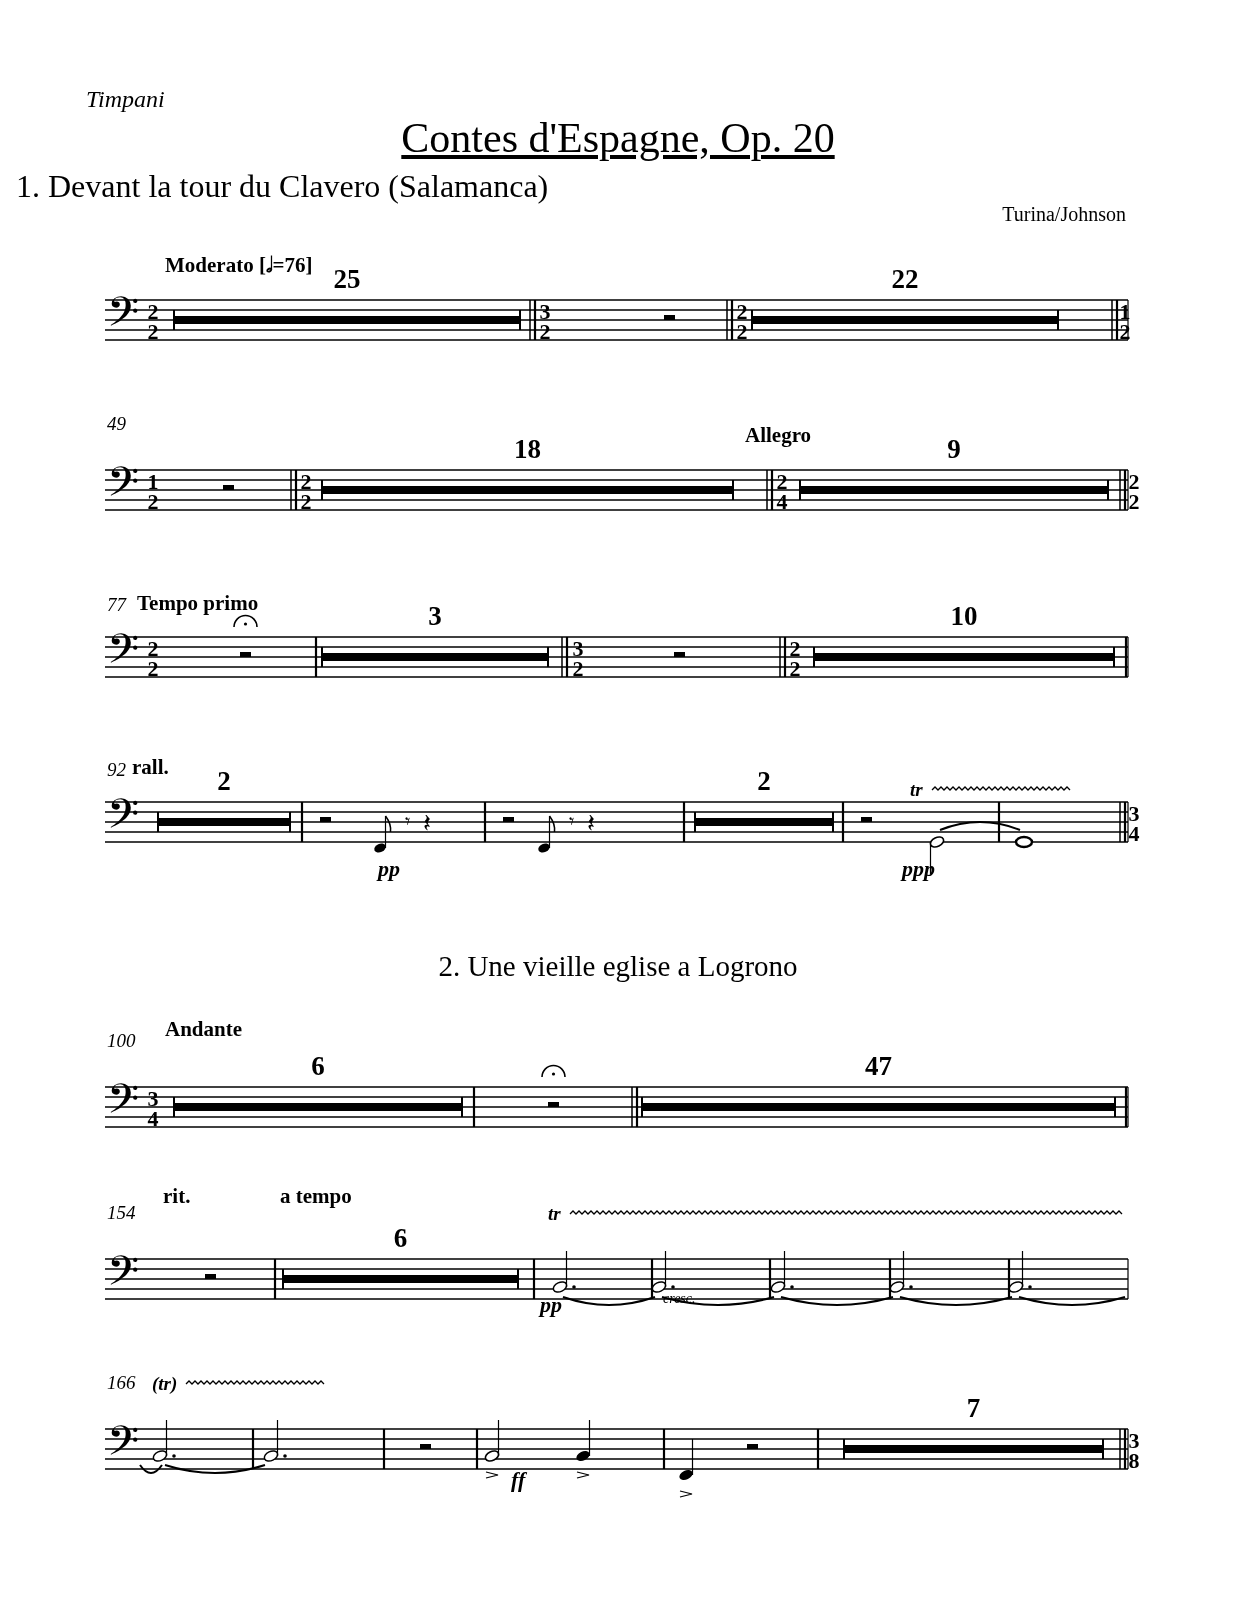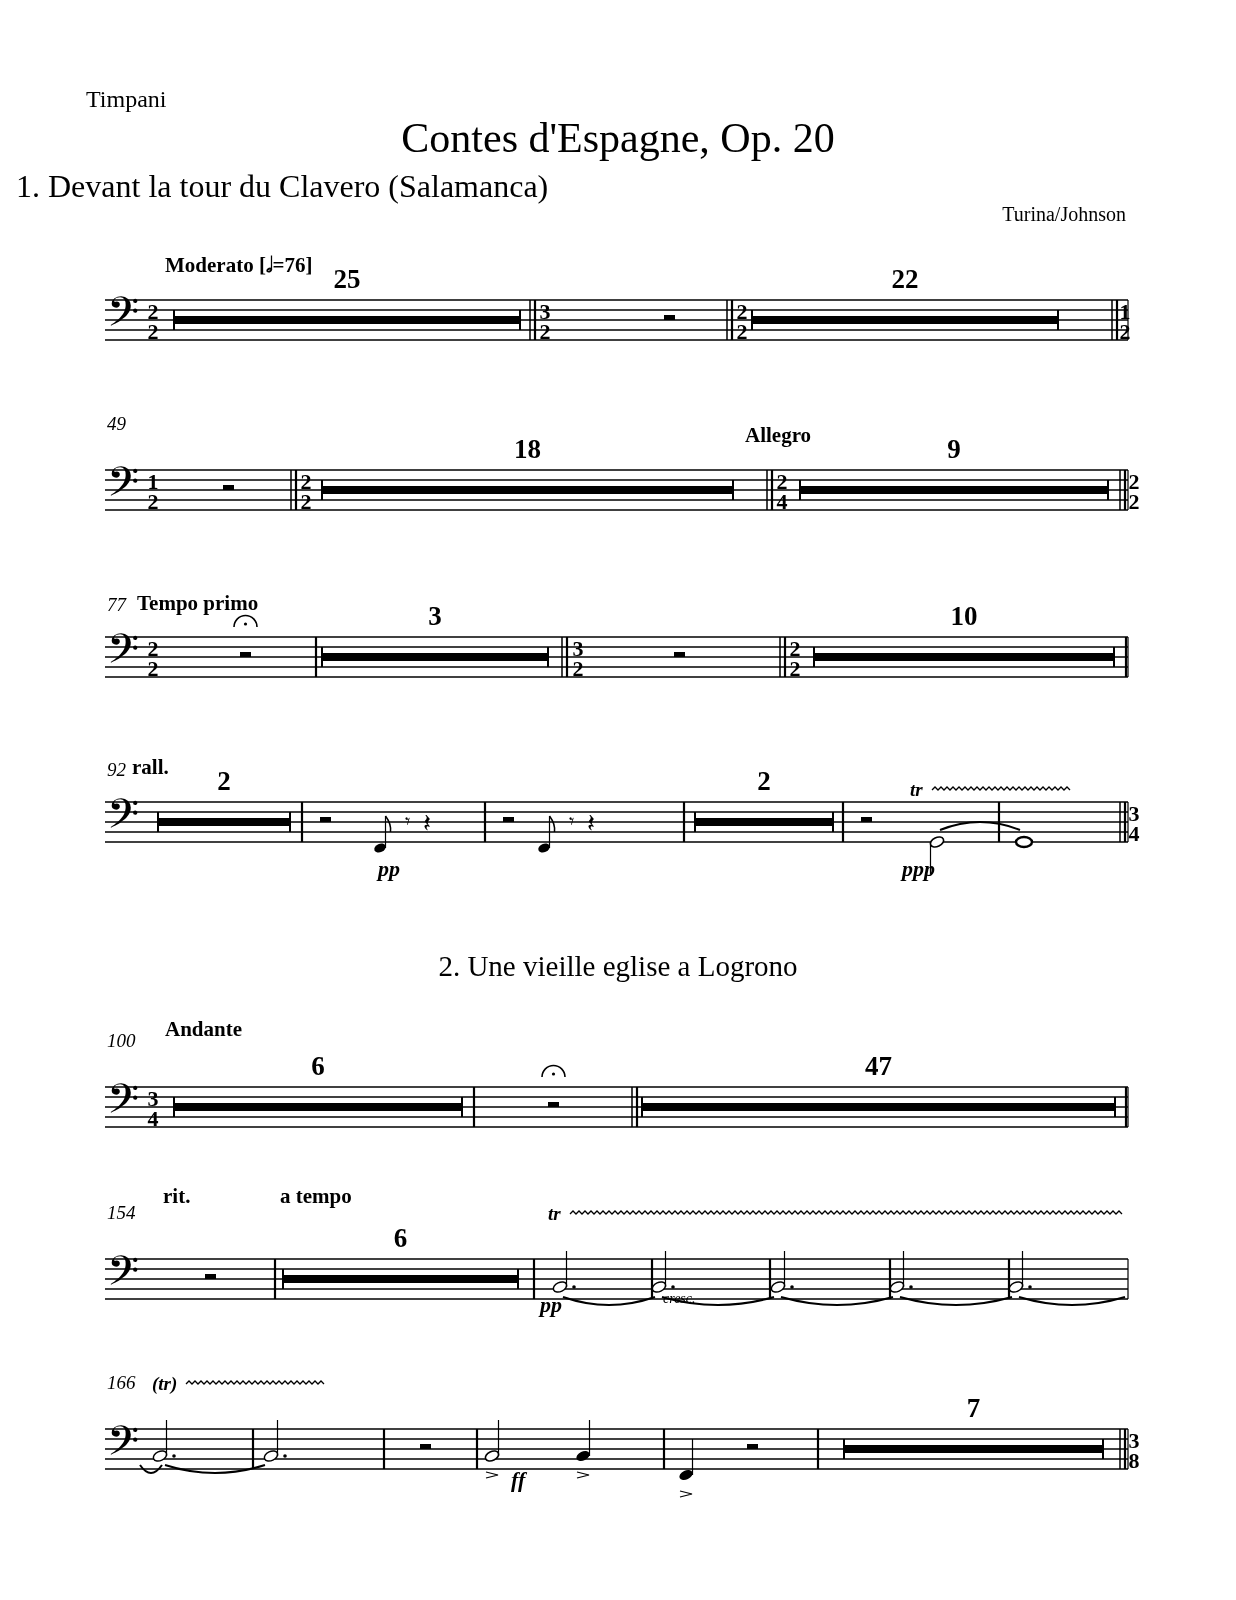--- a/index.html
+++ b/index.html
@@ -1,20 +1,20 @@
 <!DOCTYPE html>
 <html><head>
 <meta charset="utf-8">
 <style>
   html, body { margin:0; padding:0; background:#ffffff; }
   body { width:1236px; height:1600px; position:relative; overflow:hidden;
          font-family:"Liberation Serif","DejaVu Serif",serif; color:#000; }
   .abs { position:absolute; }
-  .instrument { left:86px; top:86px; font-size:24px; }
-  .title { left:0; width:1236px; top:114px; text-align:center; font-size:42px; }
+  .instrument { left:86px; top:86px; font-size:24px;font-style:italic; }
+  .title { left:0; width:1236px; top:114px; text-align:center; font-size:42px;text-decoration:underline; }
   .subtitle { left:16px; width:1236px; top:168px; text-align:left; font-size:32px; }
   .composer { right:110px; top:203px; font-size:20px; }
   .movement2 { left:0; width:1236px; top:950px; text-align:center; font-size:29px; }
   svg.system { position:absolute; left:0; overflow:visible; }
   .mnum { font-family:"Liberation Serif",serif; font-style:italic; font-size:19px; }
   .tempo { font-family:"Liberation Serif",serif; font-weight:bold; font-size:21px; }
   .restnum { font-family:"Liberation Serif",serif; font-weight:bold; font-size:27px; }
   .tsig { font-family:"Liberation Serif",serif; font-weight:bold; font-size:22px; }
   .dyn { font-family:"Liberation Serif",serif; font-weight:bold; font-style:italic; font-size:22px; }
   .expr { font-family:"Liberation Serif",serif; font-style:italic; font-size:14px; }

